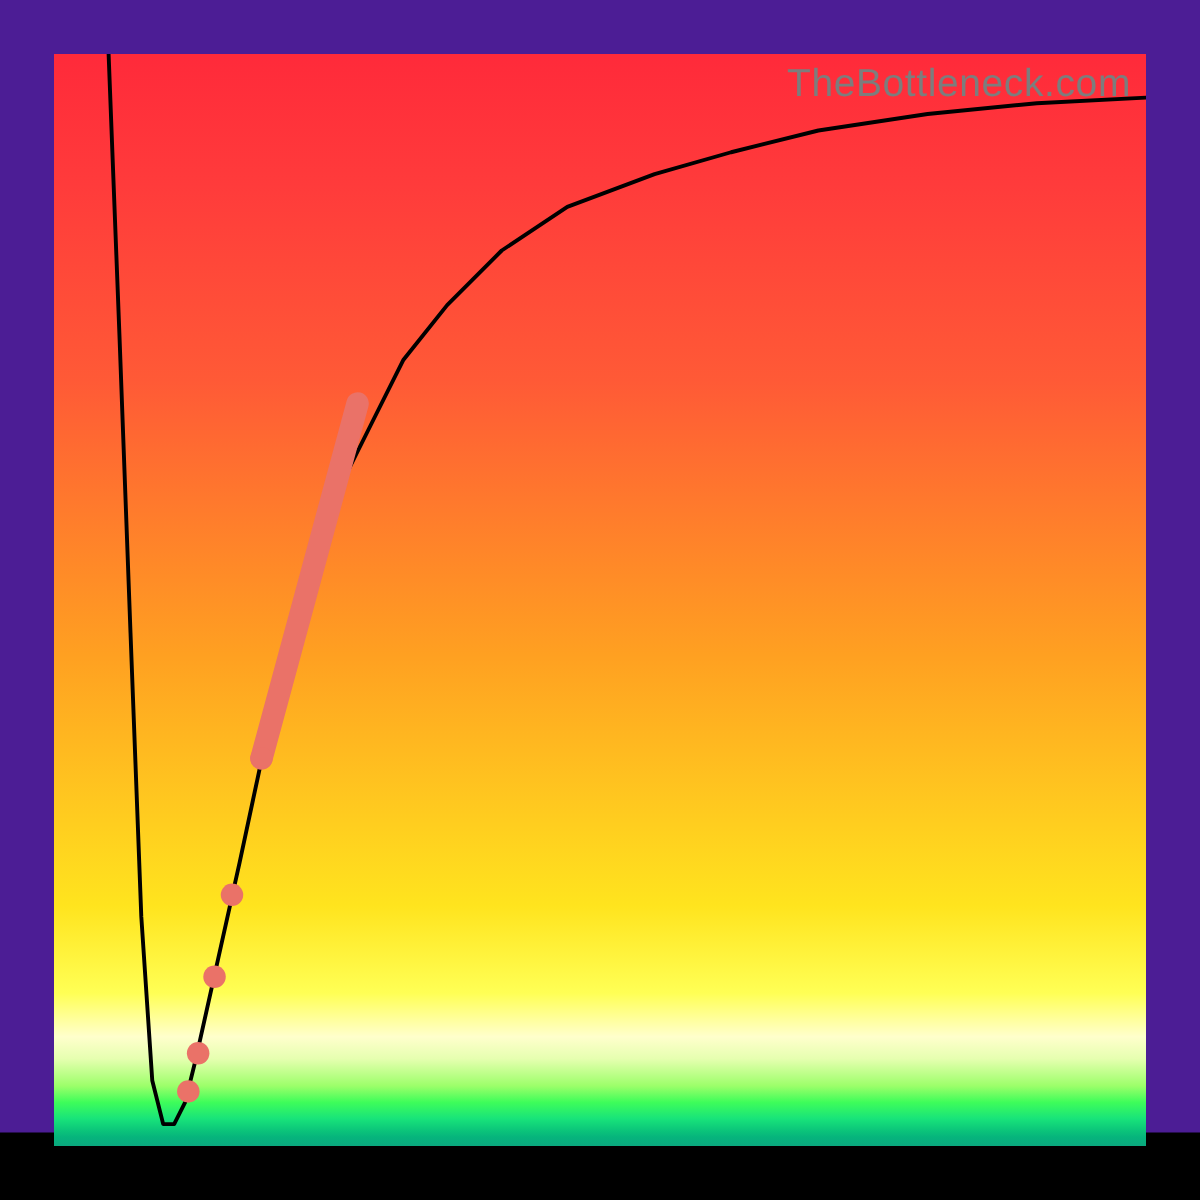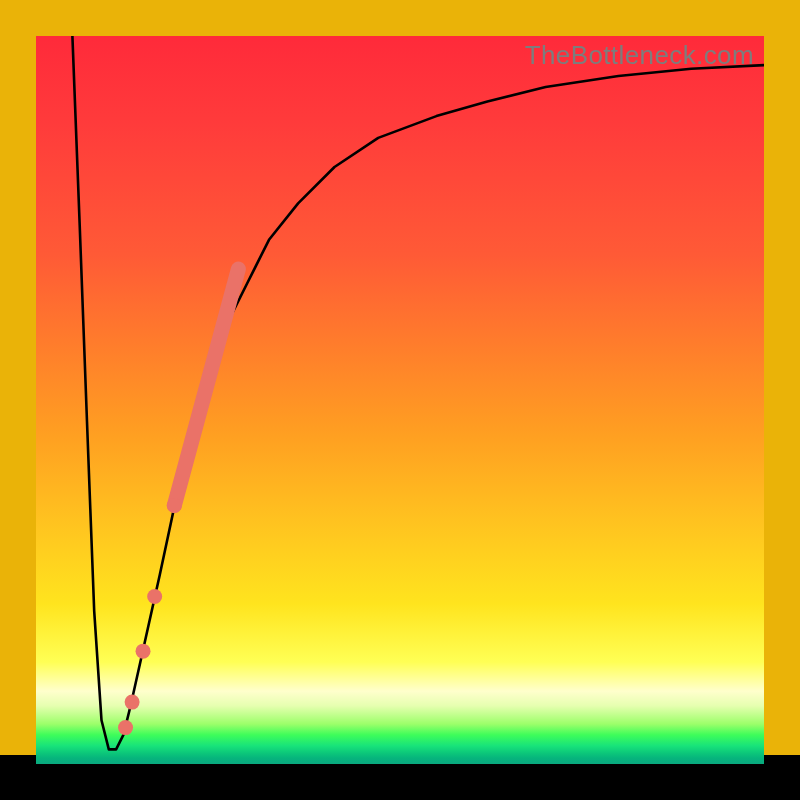--- a/index.html
+++ b/index.html
@@ -9,21 +9,21 @@
     height: 800px;
     background: #000;
     overflow: hidden;
   }
   .frame {
     position: absolute;
     top: 0;
     left: 0;
     width: 800px;
     height: 755px;
-    background: #eab308;
+    background: #4c1d95;
   }
   .plot-area {
     position: absolute;
     top: 36px;
     left: 36px;
     width: 728px;
     height: 728px;
     
     background:
       linear-gradient(to bottom,

